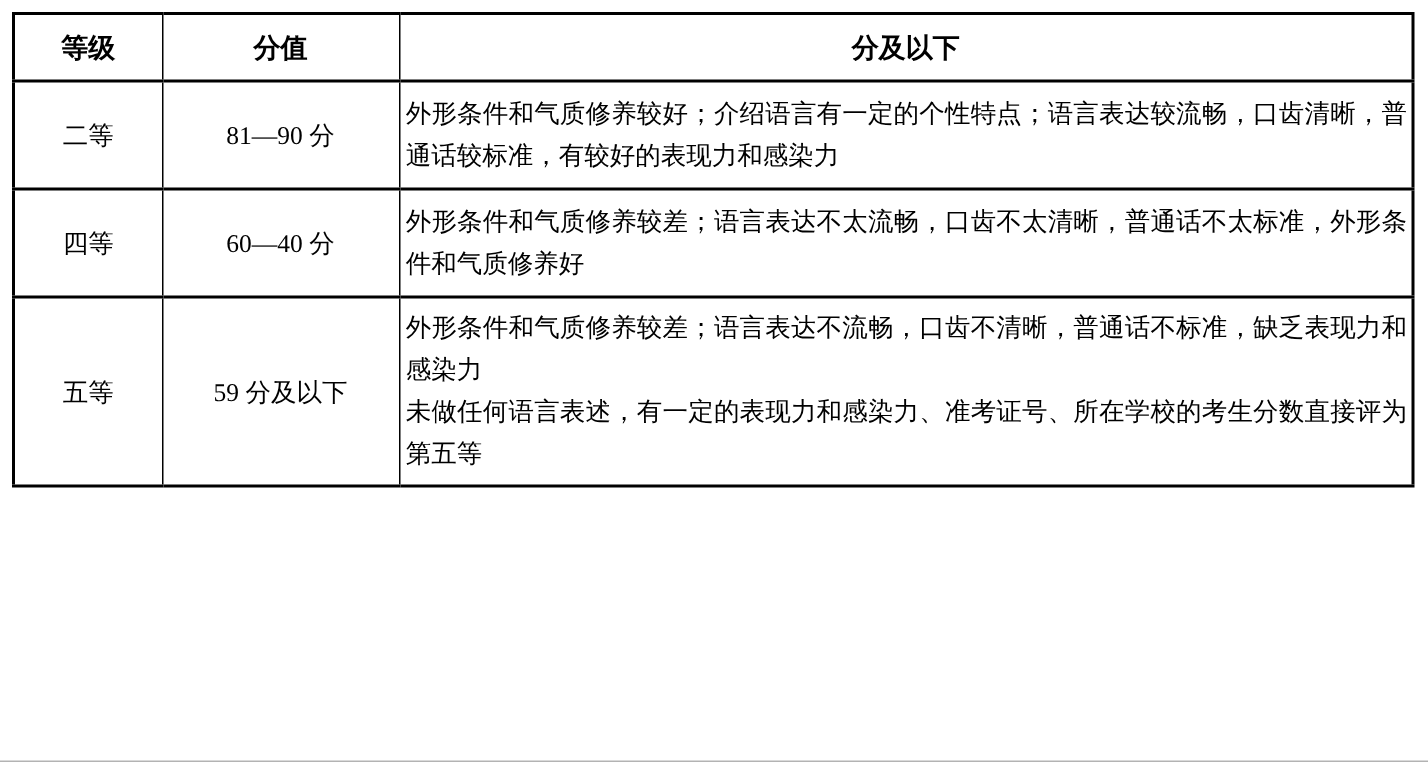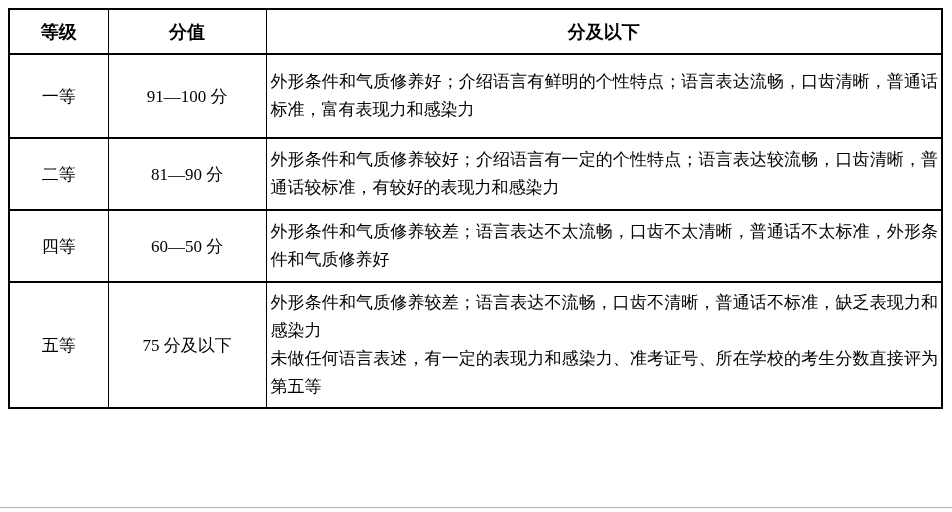--- a/index.html
+++ b/index.html
@@ -76,44 +76,37 @@
         <col class="c3">
       </colgroup>
     <thead>
       <tr>
         <th>等级</th>
         <th>分值</th>
         <th>分及以下</th>
       </tr>
     </thead>
     <tbody>
-      <tr class="r1">
-        <td class="grade">一等</td>
-        <td class="score">91—100 分</td>
-        <td class="criteria">
-          <div class="para">外形条件和气质修养好；介绍语言有鲜明的个性特点；语言表达流畅，口齿清晰，普通话标准，富有表现力和感染力</div>
-        </td>
-      </tr>
       <tr class="r2">
         <td class="grade">二等</td>
         <td class="score">81—90 分</td>
         <td class="criteria">
           <div class="para">外形条件和气质修养较好；介绍语言有一定的个性特点；语言表达较流畅，口齿清晰，普通话较标准，有较好的表现力和感染力</div>
         </td>
       </tr>
       <tr class="r4">
         <td class="grade">四等</td>
-        <td class="score">60—50 分</td>
+        <td class="score">60—40 分</td>
         <td class="criteria">
           <div class="para">外形条件和气质修养较差；语言表达不太流畅，口齿不太清晰，普通话不太标准，外形条件和气质修养好</div>
         </td>
       </tr>
       <tr class="r5">
         <td class="grade">五等</td>
-        <td class="score">75 分及以下</td>
+        <td class="score">59 分及以下</td>
         <td class="criteria">
           <div class="para">外形条件和气质修养较差；语言表达不流畅，口齿不清晰，普通话不标准，缺乏表现力和感染力</div>
           <div class="para">未做任何语言表述，有一定的表现力和感染力、准考证号、所在学校的考生分数直接评为第五等</div>
         </td>
       </tr>
     </tbody>
   </table>
 
   <div class="footer-rule"></div>
 

